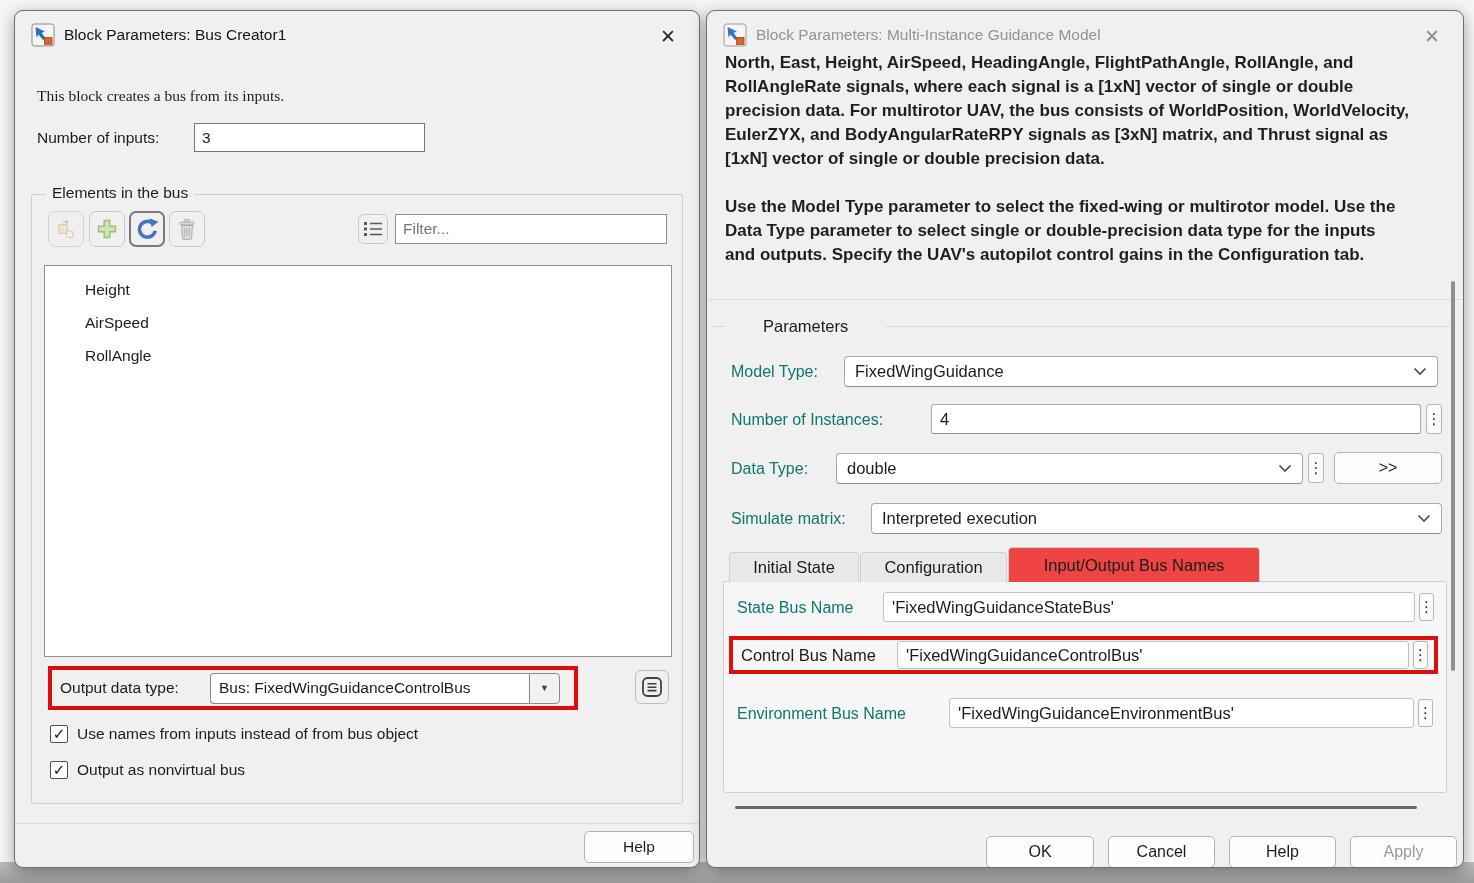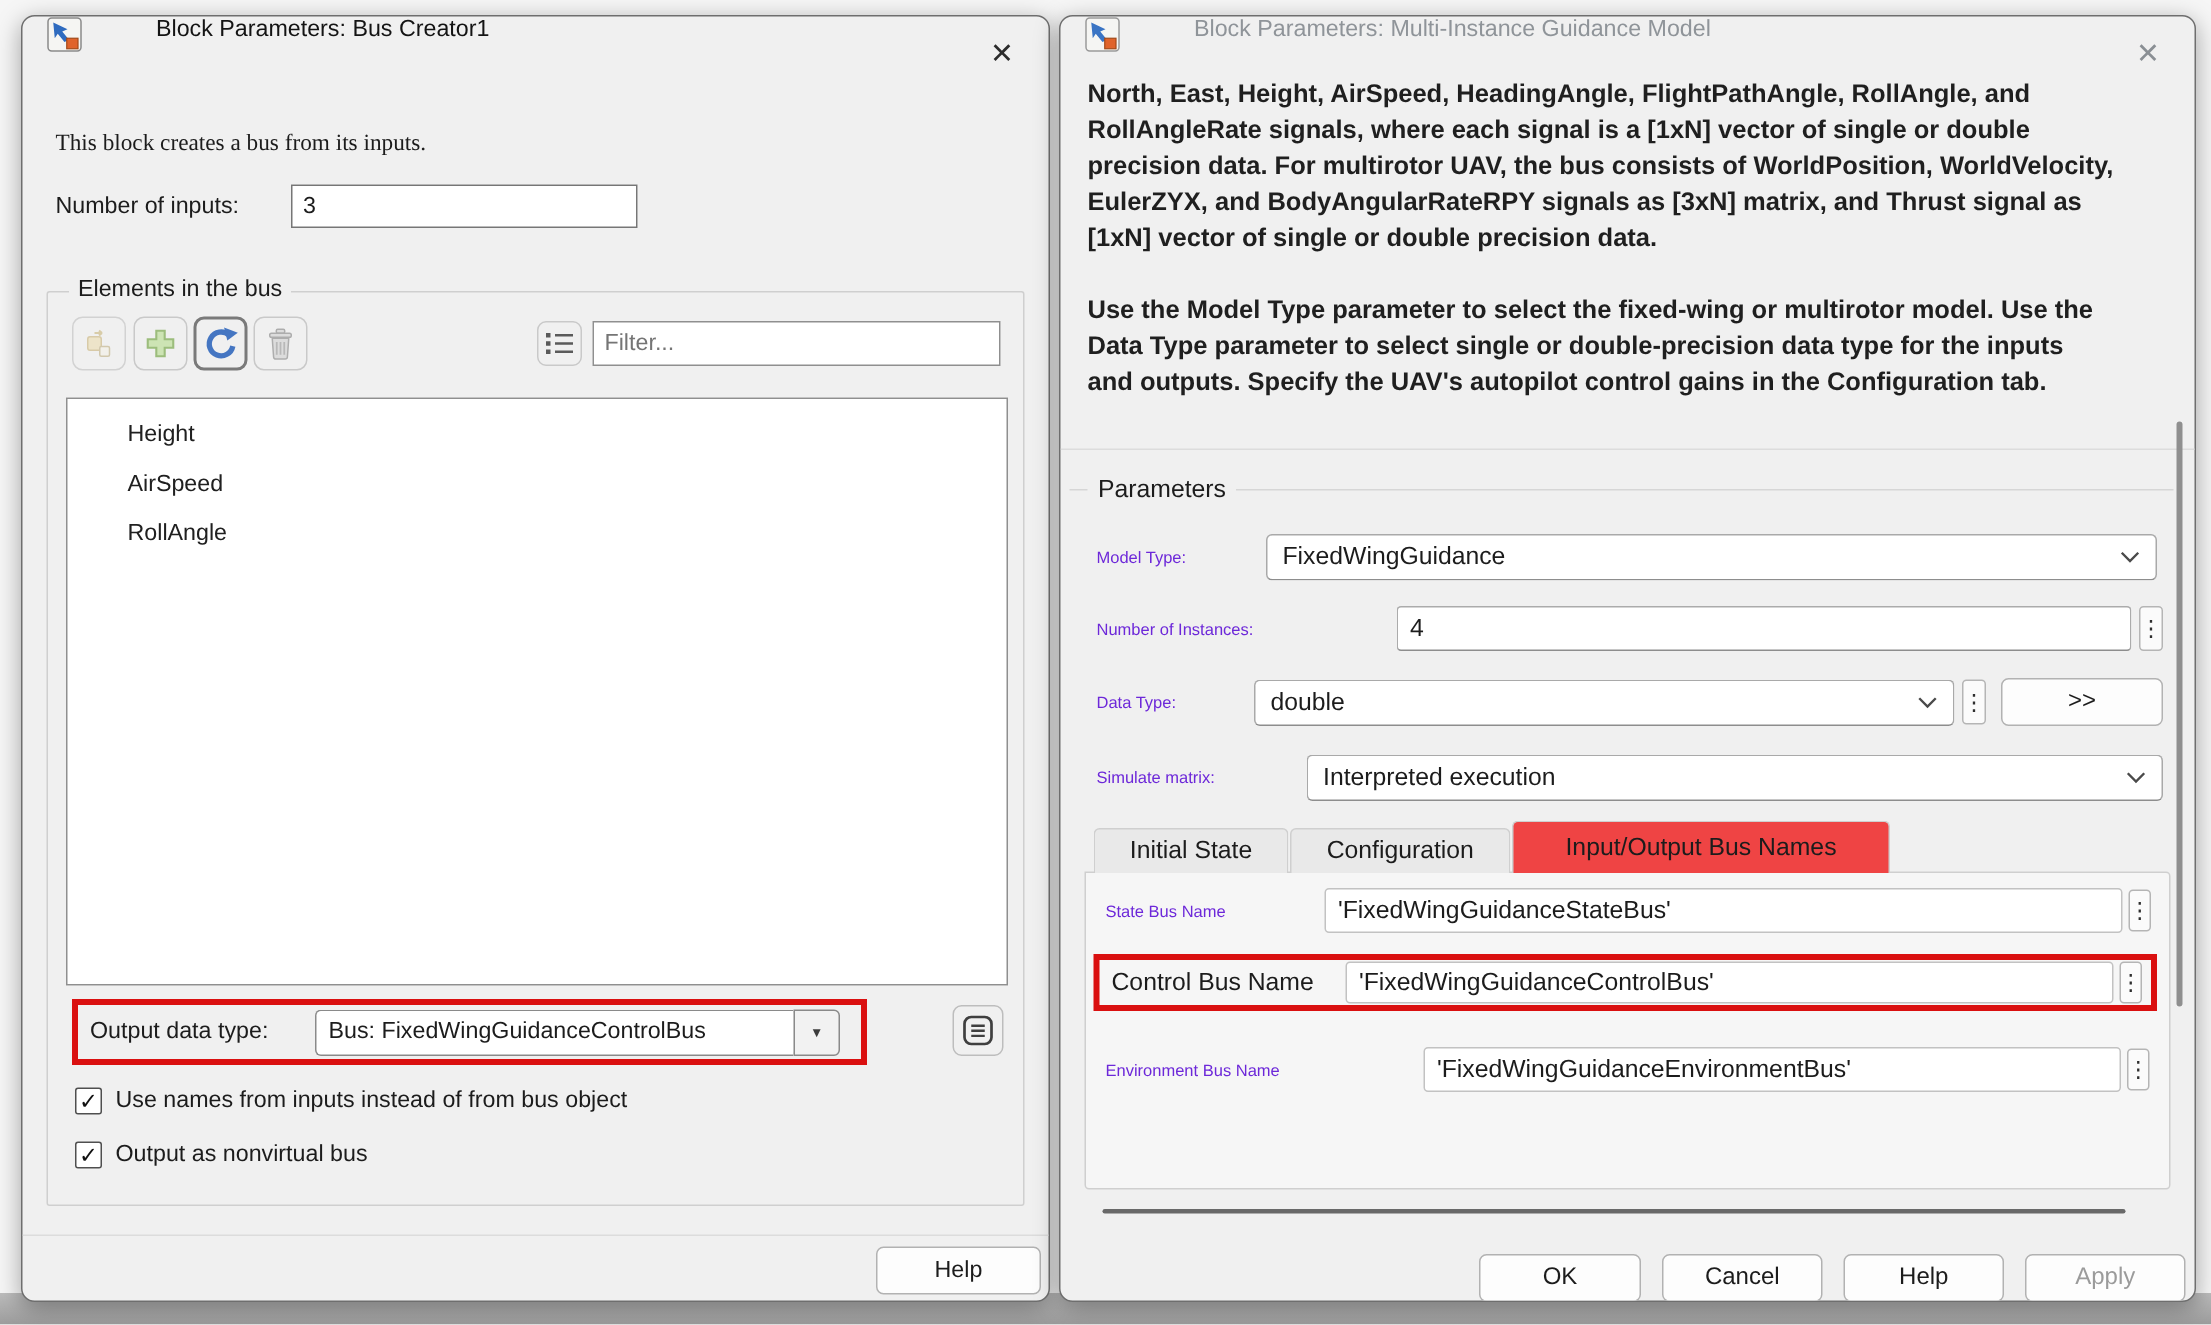--- a/index.html
+++ b/index.html
@@ -6,30 +6,30 @@
   html,body { width:1474px; height:883px; }
   body {
     font-family:"Liberation Sans","DejaVu Sans",sans-serif;
     background:#f6f6f6; position:relative; overflow:hidden; color:#1c1c1c;
   }
   .bottom-strip { position:absolute; left:0; top:862px; width:1474px; height:21px;
     background:linear-gradient(#bdbdbd,#9c9c9c); }
   .dialog { position:absolute; background:#f0f0f0; border:1px solid #6e6e6e;
     border-radius:9px; box-shadow:0 4px 16px rgba(0,0,0,.35); overflow:hidden; }
   .titlebar { position:absolute; left:0; top:0; right:0; height:48px; display:flex;
-    align-items:flex-start; padding:0 16px;gap:40px; }
+    align-items:center; padding:0 16px; }
   .titlebar .ttl { font-size:15.5px; margin-left:9px; }
   .left .ttl { color:#141414; }
   .right .ttl { color:#8f9499; }
   .close-x { position:absolute; right:18px; top:12px; width:26px; height:26px;
     display:flex; align-items:center; justify-content:center; font-size:19px; cursor:default; }
   .left .close-x { color:#2b2b2b; } .right .close-x { color:#8a8f94; }
 
   .lbl { position:absolute; font-size:15.5px; color:#1c1c1c; display:flex; align-items:center; height:30px; white-space:nowrap; }
-  .rlbl { position:absolute; font-size:11px; color:#6d28d9; display:flex; align-items:center; height:31px; white-space:nowrap; }
+  .rlbl { position:absolute; font-size:16px; color:#0f766e; display:flex; align-items:center; height:31px; white-space:nowrap; }
 
   input.txt { position:absolute; background:#fff; border:1px solid #767676;
     font-family:inherit; font-size:15.5px; color:#1c1c1c; padding:0 7px; outline:none; }
   input.rtxt { position:absolute; background:#fff; border:1px solid #ababab; border-bottom-color:#8d8d8d;
     border-radius:3px; font-family:inherit; font-size:16.5px; color:#1c1c1c; padding:0 8px; outline:none; }
 
   .groupbox { position:absolute; border:1px solid #cfcfcf; border-radius:2px; }
   .legend { position:absolute; top:-11px; left:14px; background:#f0f0f0; padding:0 6px;
     font-size:15.5px; color:#1c1c1c; white-space:nowrap; }
 
@@ -59,21 +59,21 @@
   .btn { position:absolute; background:#fdfdfd; border:1px solid #b2b2b2; border-radius:5px;
     display:flex; align-items:center; justify-content:center; font-size:16px; color:#1c1c1c; }
   .btn.small { font-size:15.5px; }
   .btn.disabled { color:#9b9b9b; }
 
   .divider { position:absolute; height:1px; background:#dcdcdc; }
 
   .desc-line { white-space:nowrap; height:24px; line-height:24px; font-size:17px; color:#1f1f1f;font-weight:bold; }
   .desc-wrap { position:absolute; overflow:hidden; }
 
-  .legendrow { position:absolute; display:flex; align-items:center; }
+  .legendrow { position:absolute; display:flex; align-items:center;gap:31px; }
   .legendrow .seg { height:1px; background:#d6d6d6; }
   .legendrow .txt { font-size:16.5px; color:#1c1c1c; padding:0 7px; white-space:nowrap; }
 
   .select { position:absolute; background:#fff; border:1px solid #a9a9a9; border-bottom-color:#8d8d8d;
     border-radius:4px; display:flex; align-items:center; padding:0 10px; font-size:16.5px; color:#1c1c1c; }
   .select .sel-text { flex:1; white-space:nowrap; overflow:hidden; }
   .dots-btn { position:absolute; background:#fbfbfb; border:1px solid #b5b5b5; border-radius:3px;
     display:flex; align-items:center; justify-content:center; font-size:15px; color:#2e2e2e; }
 
   .tab { position:absolute; display:flex; align-items:center; justify-content:center;

